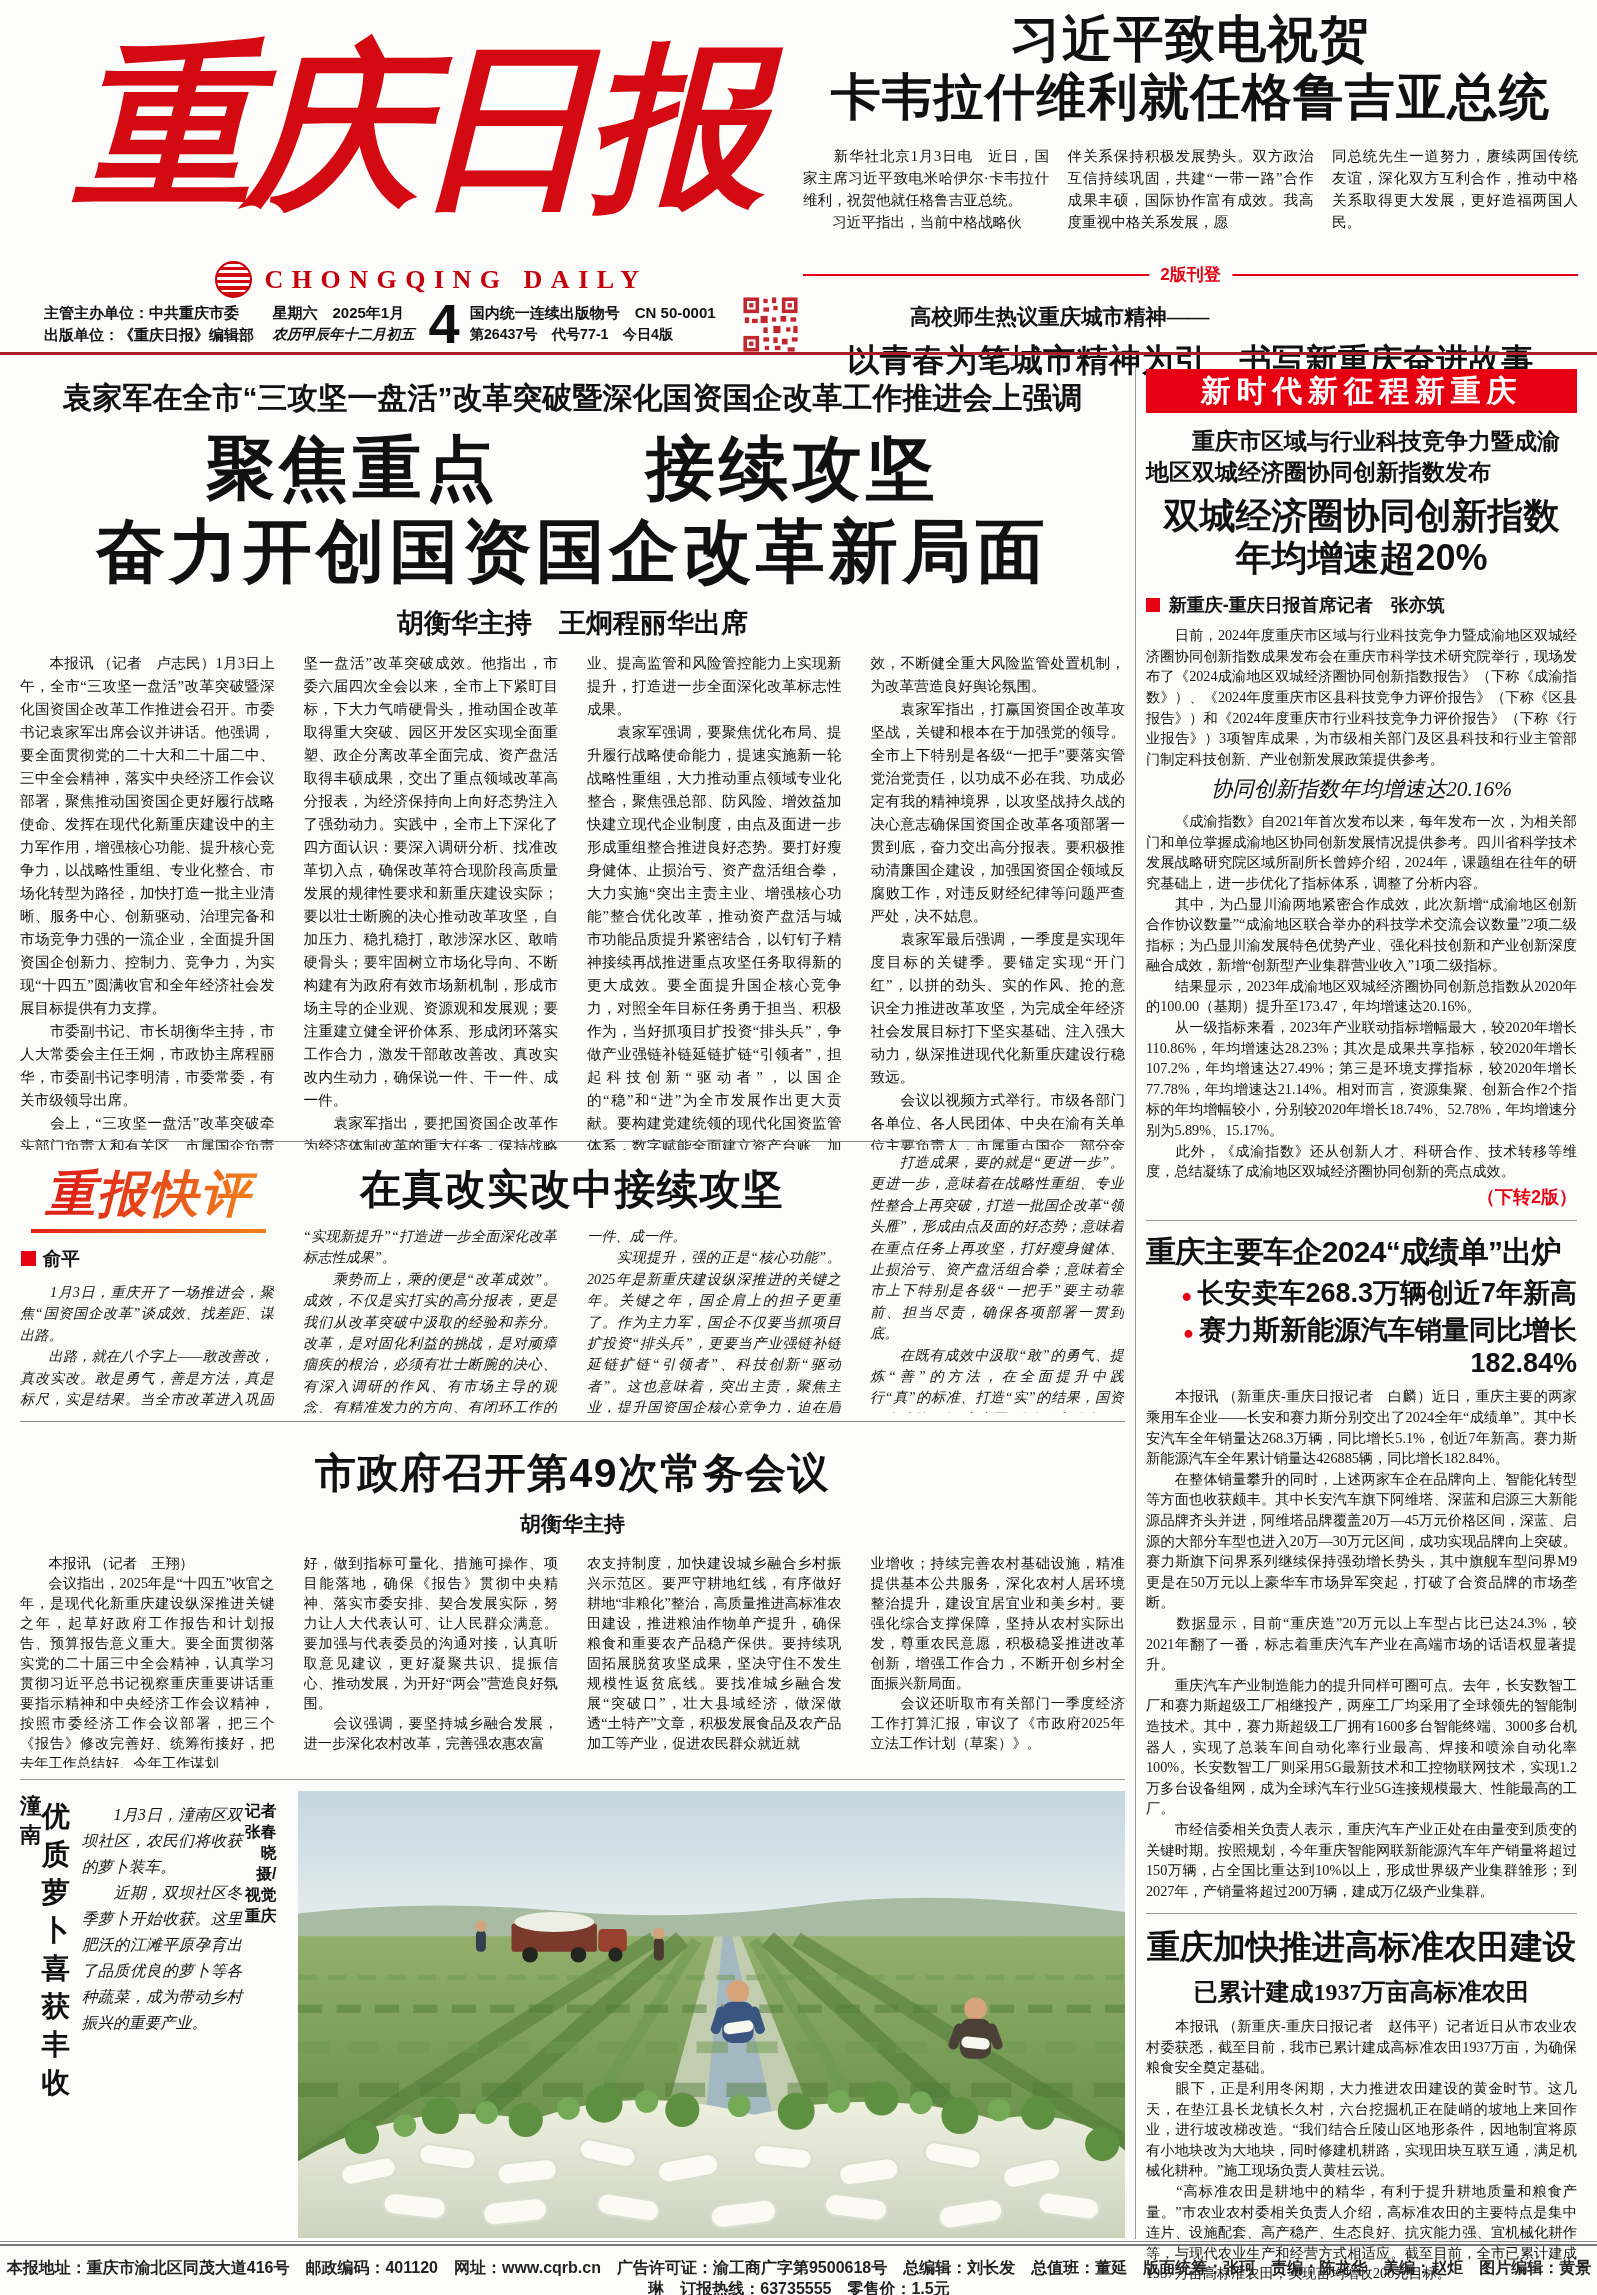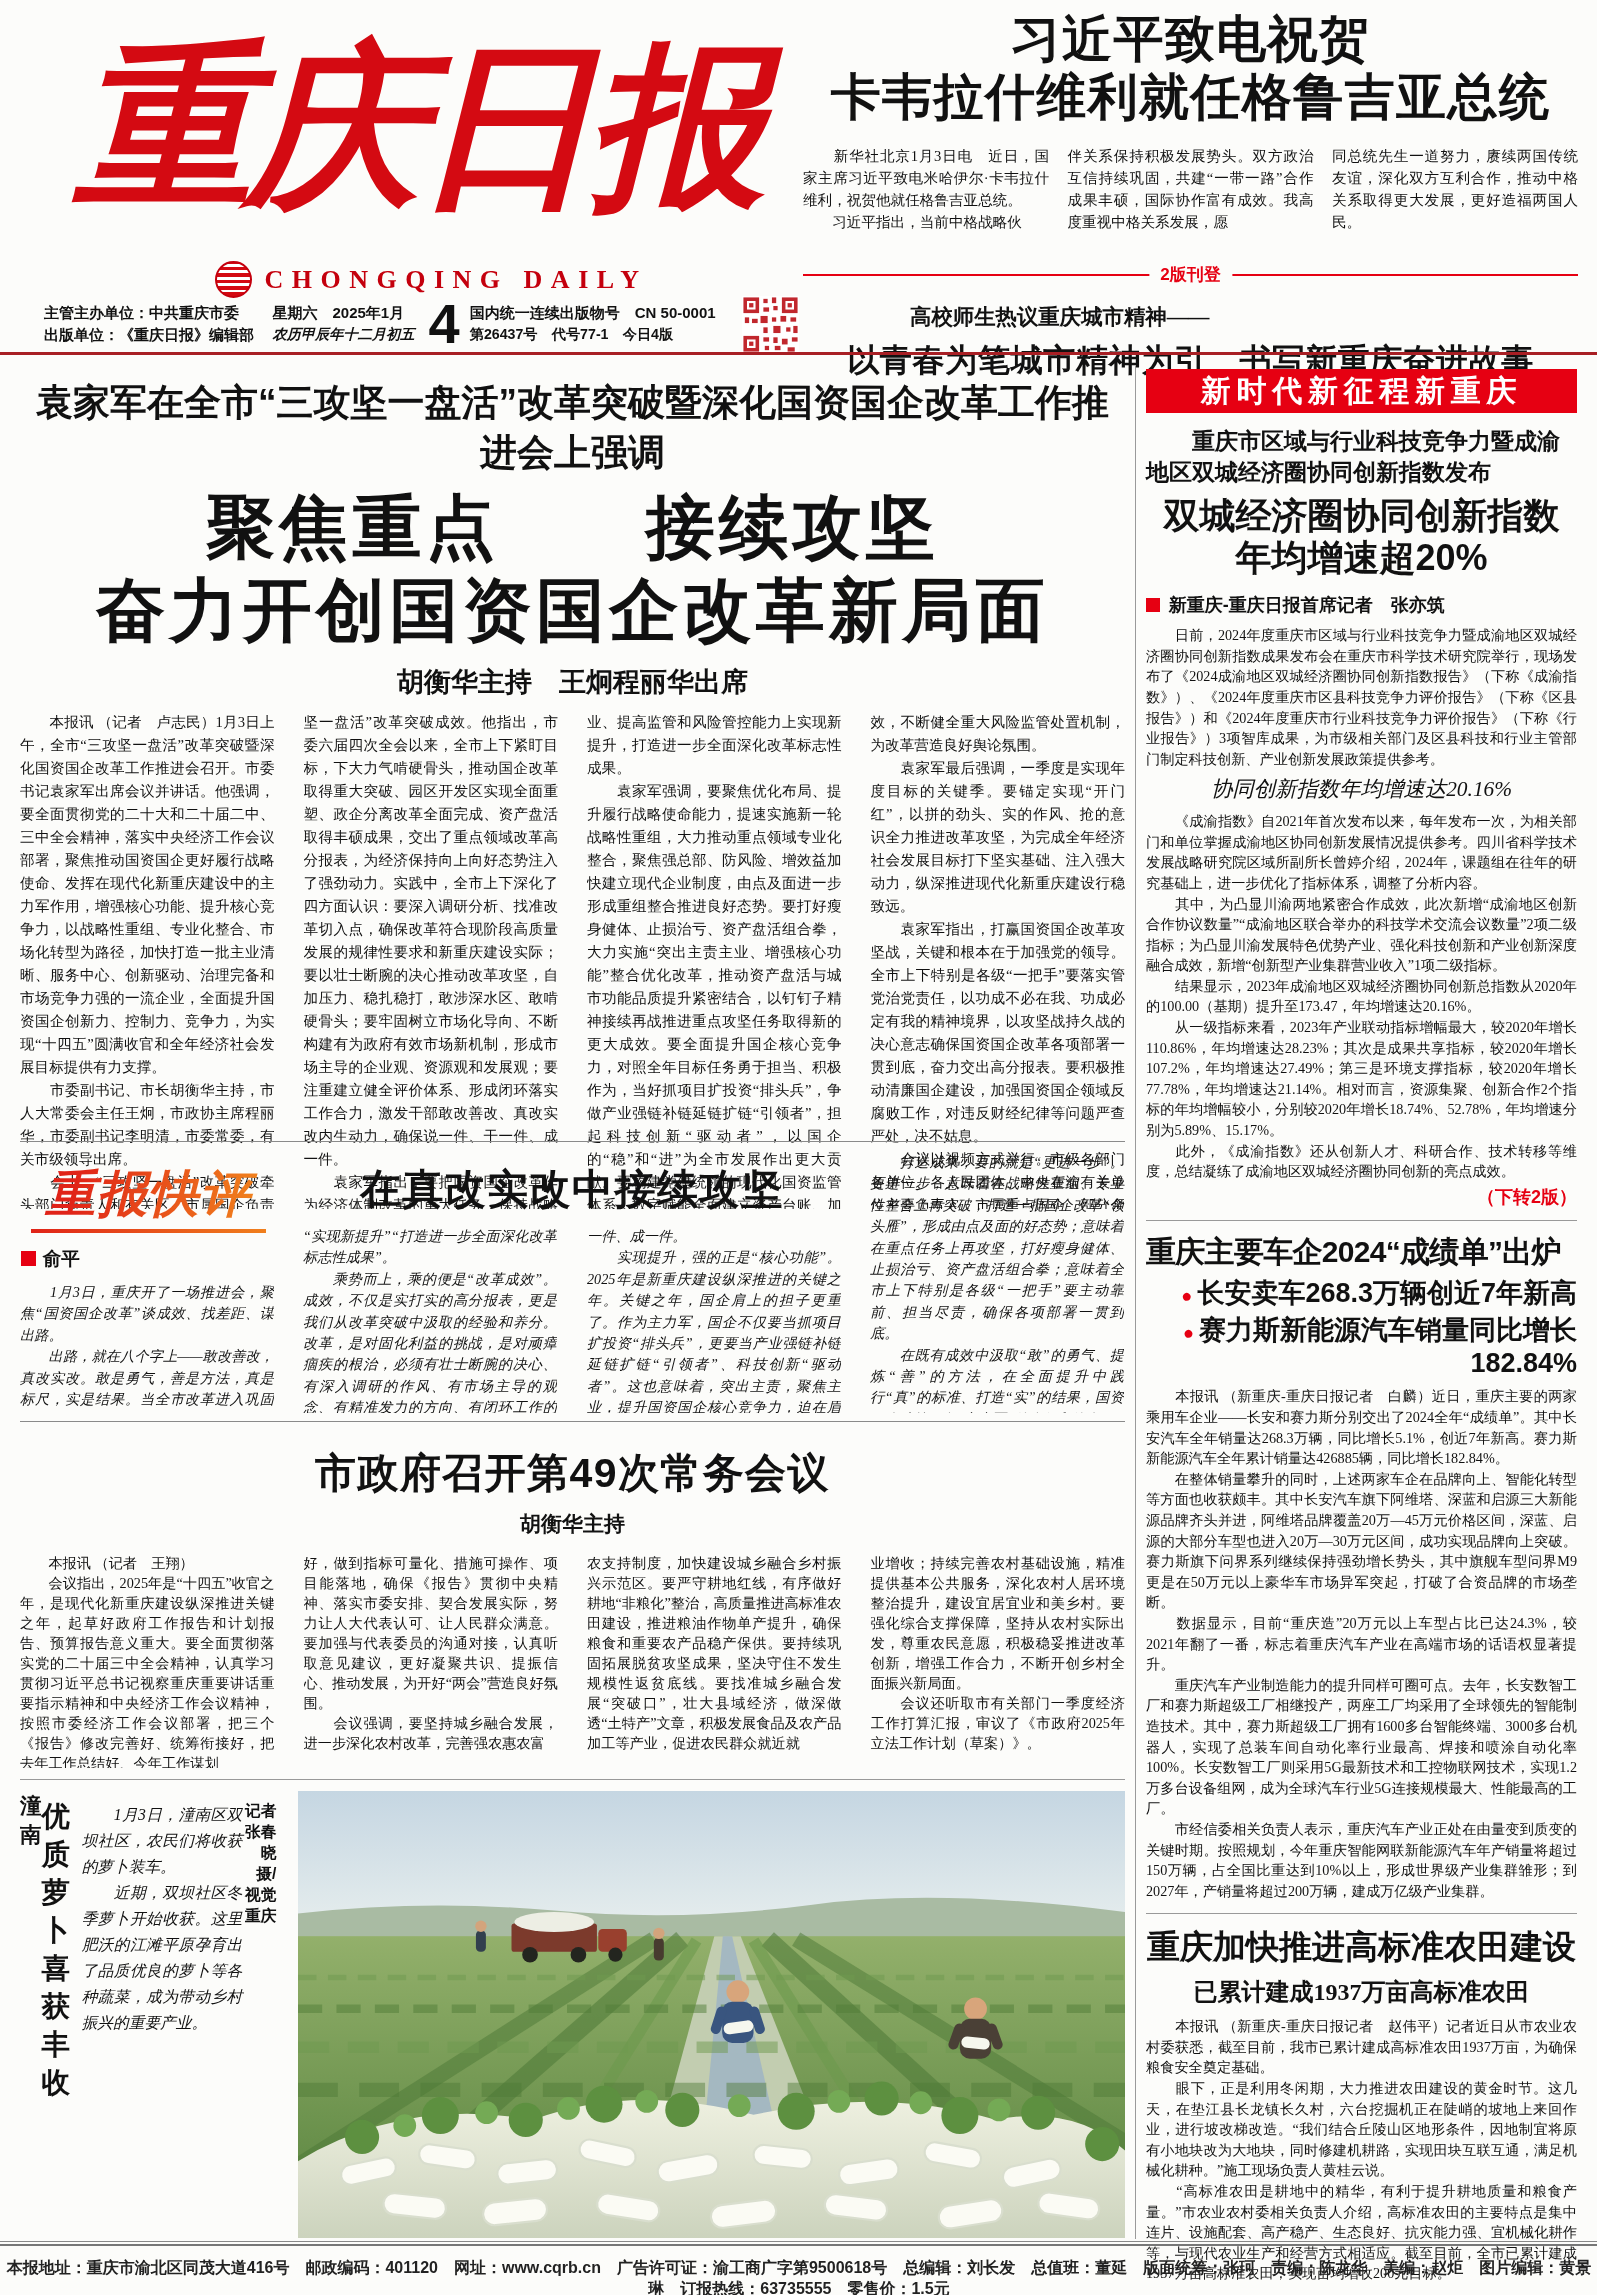--- a/index.html
+++ b/index.html
@@ -29,21 +29,21 @@
   .ts-cols>div{flex:1;}
   .jump-rule{position:relative;border-top:2.1px solid #e60012;margin-top:14.2px;height:0;}
   .jump-rule span{position:absolute;left:50%;transform:translate(-50%,-55%);background:#fcfcfa;
     padding:0 11.4px;color:#e60012;font-size:17px;font-weight:bold;}
   .teaser-kicker{margin-top:26px;padding-left:107px;font-size:21.4px;font-weight:bold;font-family:Liberation Serif, serif;}
   .teaser-headline{margin-top:8.5px;font-size:32px;font-weight:900;letter-spacing:0.7px;}
   .red-divider{left:0;top:352px;width:1598px;height:2.8px;background:#a81f24;}
   .v-rule{left:1135px;top:366px;width:0.7px;height:1873px;background:#9a9a9a;}
   
   .main-story{left:20px;top:365px;width:1105px;}
-  .ms-kicker{margin-top:13px;font-size:37px;font-weight:bold;}
+  .ms-kicker{margin-top:13px;font-size:30px;font-weight:bold;}
   .ms-h{margin-top:10px;font-size:69px;line-height:80px;font-weight:900;letter-spacing:4.3px;}
   .ms-h2{margin-top:2.8px;}
   .ms-byline{margin-top:13px;font-size:27px;font-weight:bold;}
   .ms-cols{display:flex;gap:29px;margin-top:11.4px;height:498px;overflow:hidden;font-size:14.6px;line-height:23px;}
   .ms-cols>div{flex:1;overflow:hidden;}
   
   .cmt{left:20px;top:1141px;width:1105px;height:279px;border-top:1.4px solid #8a8a8a;border-bottom:1.4px solid #8a8a8a;}
   .cmt-logo-wrap{position:absolute;left:4.3px;top:18.5px;width:248px;text-align:center;}
   .cmt-logo{font-size:50px;font-weight:900;font-style:italic;letter-spacing:1.4px;
     background:linear-gradient(100deg,#e02318 20%,#f07f1c 90%);-webkit-background-clip:text;background-clip:text;color:transparent;}
@@ -191,22 +191,22 @@
       <div class="flow">
           <p>坚一盘活”改革突破成效。他指出，市委六届四次全会以来，全市上下紧盯目标，下大力气啃硬骨头，推动国企改革取得重大突破、园区开发区实现全面重塑、政企分离改革全面完成、资产盘活取得丰硕成果，交出了重点领域改革高分报表，为经济保持向上向好态势注入了强劲动力。实践中，全市上下深化了四方面认识：要深入调研分析、找准改革切入点，确保改革符合现阶段高质量发展的规律性要求和新重庆建设实际；要以壮士断腕的决心推动改革攻坚，自加压力、稳扎稳打，敢涉深水区、敢啃硬骨头；要牢固树立市场化导向、不断构建有为政府有效市场新机制，形成市场主导的企业观、资源观和发展观；要注重建立健全评价体系、形成闭环落实工作合力，激发干部敢改善改、真改实改内生动力，确保说一件、干一件、成一件。</p>
           <p>　　袁家军指出，要把国资国企改革作为经济体制改革的重大任务，保持战略定力和攻坚态势，巩固拓展“三攻坚一盘活”改革突破成果，努力在优化国企布局、增强核心功能和核心竞争力、培育一流现代企</p>
         </div>
       <div class="flow">
           <p>业、提高监管和风险管控能力上实现新提升，打造进一步全面深化改革标志性成果。</p>
           <p>　　袁家军强调，要聚焦优化布局、提升履行战略使命能力，提速实施新一轮战略性重组，大力推动重点领域专业化整合，聚焦强总部、防风险、增效益加快建立现代企业制度，由点及面进一步形成重组整合推进良好态势。要打好瘦身健体、止损治亏、资产盘活组合拳，大力实施“突出主责主业、增强核心功能”整合优化改革，推动资产盘活与城市功能品质提升紧密结合，以钉钉子精神接续再战推进重点攻坚任务取得新的更大成效。要全面提升国企核心竞争力，对照全年目标任务勇于担当、积极作为，当好抓项目扩投资“排头兵”，争做产业强链补链延链扩链“引领者”，担起科技创新“驱动者”，以国企的“稳”和“进”为全市发展作出更大贡献。要构建党建统领的现代化国资监管体系，数字赋能全面建立资产台账、加强穿透式监管，强化对国企履行战略使命的监管评价，全面提高对领导班子尤其是“一把手”的监管质</p>
         </div>
       <div class="flow">
           <p>效，不断健全重大风险监管处置机制，为改革营造良好舆论氛围。</p>
+          <p>　　袁家军指出，打赢国资国企改革攻坚战，关键和根本在于加强党的领导。全市上下特别是各级“一把手”要落实管党治党责任，以功成不必在我、功成必定有我的精神境界，以攻坚战持久战的决心意志确保国资国企改革各项部署一贯到底，奋力交出高分报表。要积极推动清廉国企建设，加强国资国企领域反腐败工作，对违反财经纪律等问题严查严处，决不姑息。</p>
           <p>　　袁家军最后强调，一季度是实现年度目标的关键季。要锚定实现“开门红”，以拼的劲头、实的作风、抢的意识全力推进改革攻坚，为完成全年经济社会发展目标打下坚实基础、注入强大动力，纵深推进现代化新重庆建设行稳致远。</p>
-          <p>　　袁家军指出，打赢国资国企改革攻坚战，关键和根本在于加强党的领导。全市上下特别是各级“一把手”要落实管党治党责任，以功成不必在我、功成必定有我的精神境界，以攻坚战持久战的决心意志确保国资国企改革各项部署一贯到底，奋力交出高分报表。要积极推动清廉国企建设，加强国资国企领域反腐败工作，对违反财经纪律等问题严查严处，决不姑息。</p>
           <p>　　会议以视频方式举行。市级各部门各单位、各人民团体、中央在渝有关单位主要负责人，市属重点国企、部分金融机构负责人等在主会场参会。市国资委，各区县，两江新区、重庆高新区、万盛经开区设分会场。</p>
         </div>
     </div>
   </div>
 
   <div class="abs cmt">
     <div class="cmt-logo-wrap">
       <div class="cmt-logo hei">重报快评</div>
       <div class="cmt-logo-bar"></div>
     </div>

